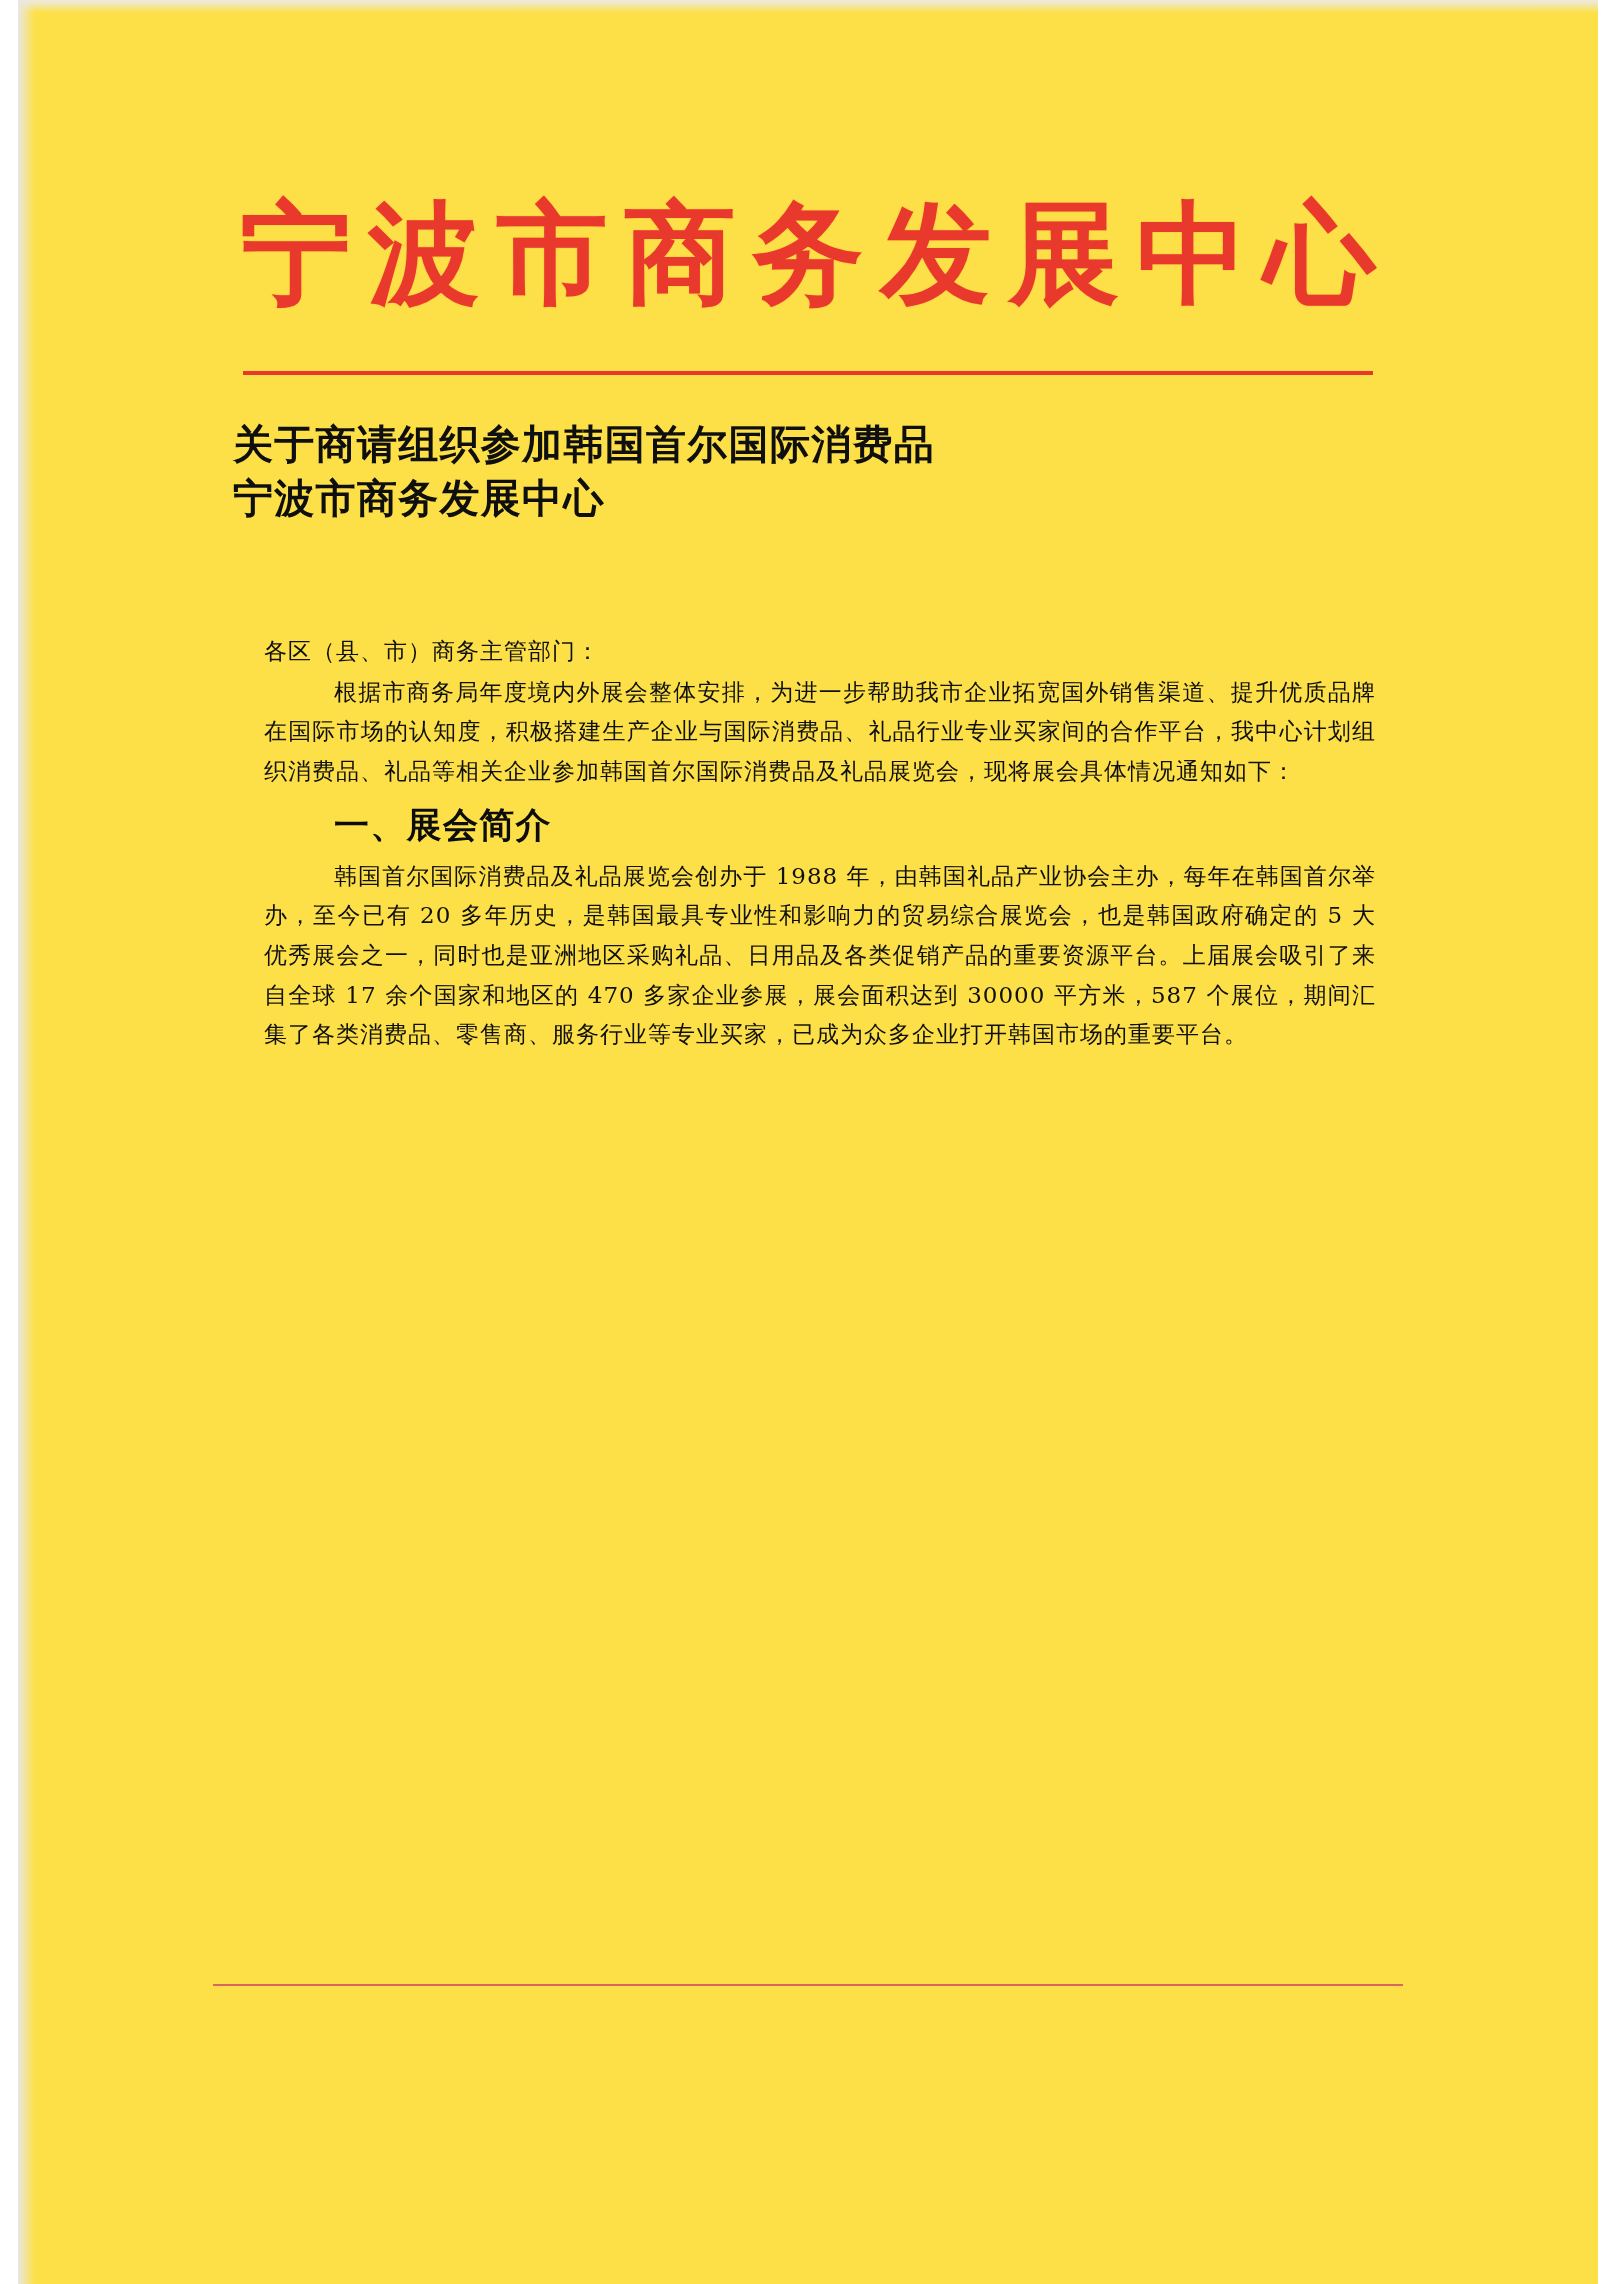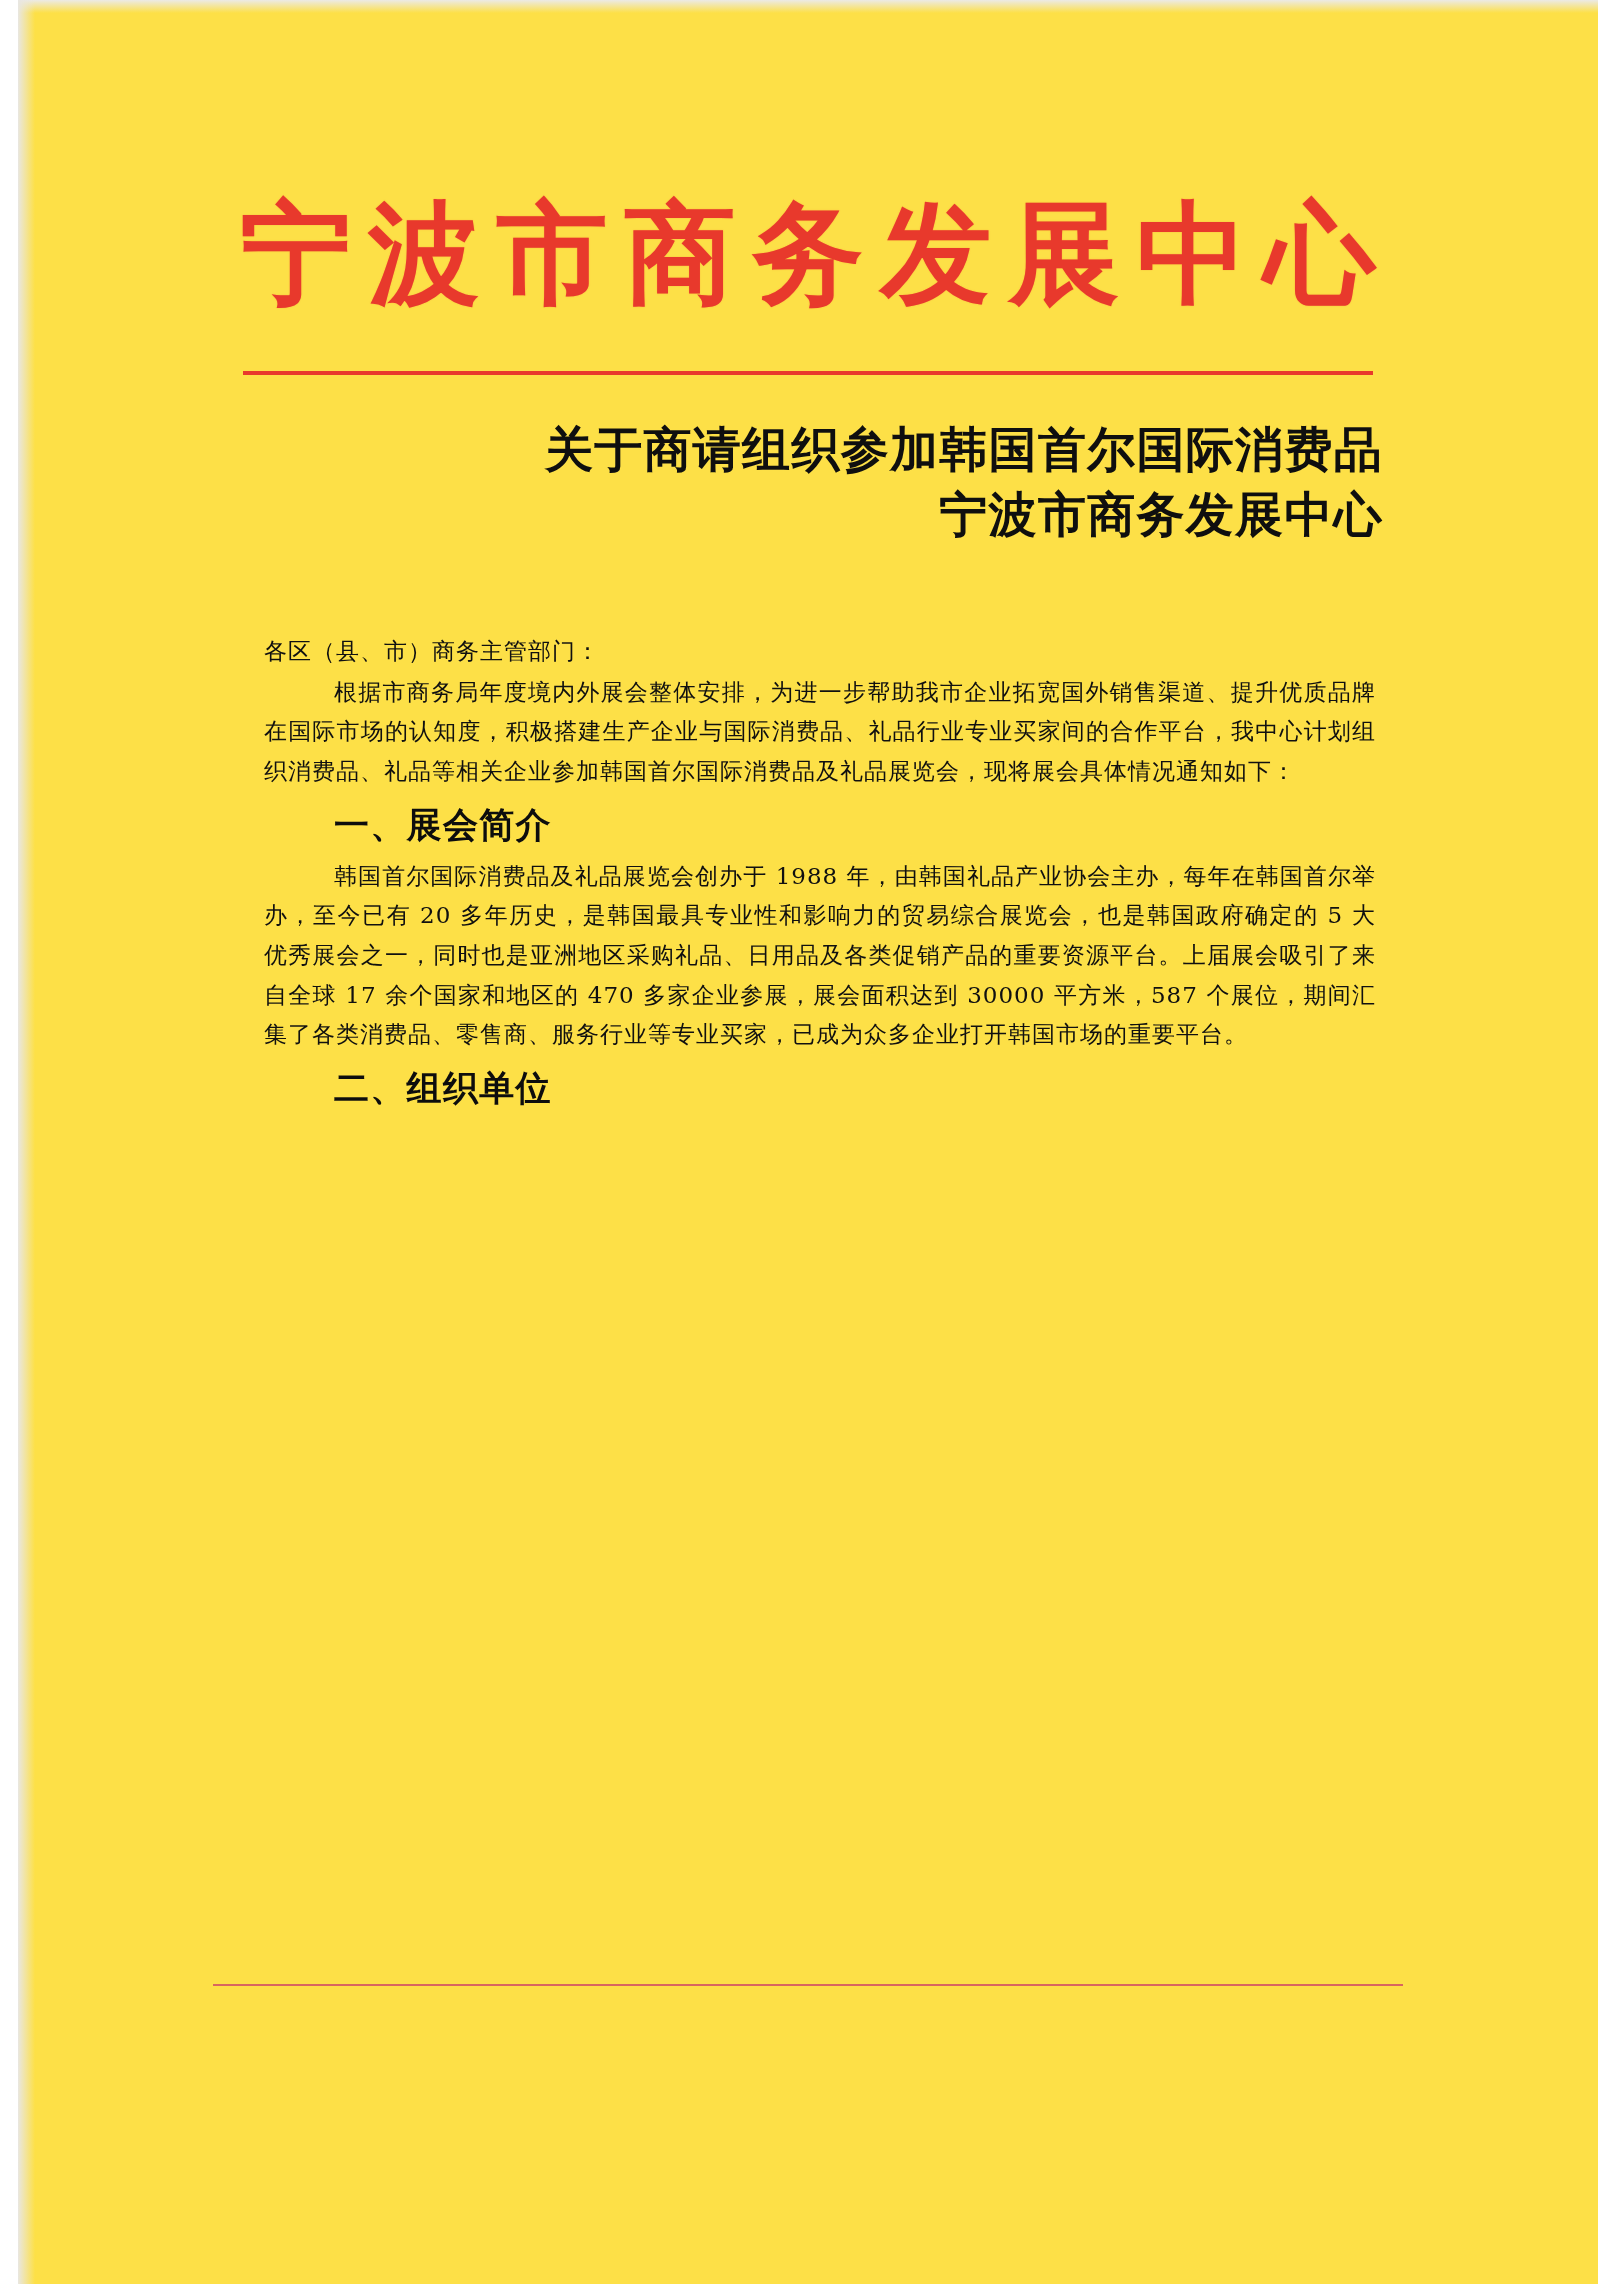--- a/index.html
+++ b/index.html
@@ -48,24 +48,24 @@
     height: 3.9px;
     background: #e8392c;
   }
 
   
   .doc-title {
     position: absolute;
     left: 215px;
     right: 215px;
     top: 417px;
-    text-align: right;
+    text-align: left;
     font-family: "DejaVu Serif", "Liberation Serif", serif;
     font-weight: bold;
-    font-size: 48px;
+    font-size: 40px;
     line-height: 1.35;
     letter-spacing: 1.3px;
     color: #0f0f0f;
   }
   .doc-title .line { display: block; }
 
   
   .body-wrap {
     position: absolute;
     left: 246px;
@@ -133,18 +133,17 @@
   <div class="doc-title">
     <span class="line">关于商请组织参加韩国首尔国际消费品</span>
     <span class="line">宁波市商务发展中心</span>
   </div>
 
   <div class="body-wrap">
     <p class="para">各区（县、市）商务主管部门：</p>
     <p class="para indent">根据市商务局年度境内外展会整体安排，为进一步帮助我市企业拓宽国外销售渠道、提升优质品牌在国际市场的认知度，积极搭建生产企业与国际消费品、礼品行业专业买家间的合作平台，我中心计划组织消费品、礼品等相关企业参加韩国首尔国际消费品及礼品展览会，现将展会具体情况通知如下：</p>
     <p class="heading">一、展会简介</p>
     <p class="para indent">韩国首尔国际消费品及礼品展览会创办于 1988 年，由韩国礼品产业协会主办，每年在韩国首尔举办，至今已有 20 多年历史，是韩国最具专业性和影响力的贸易综合展览会，也是韩国政府确定的 5 大优秀展会之一，同时也是亚洲地区采购礼品、日用品及各类促销产品的重要资源平台。上届展会吸引了来自全球 17 余个国家和地区的 470 多家企业参展，展会面积达到 30000 平方米，587 个展位，期间汇集了各类消费品、零售商、服务行业等专业买家，已成为众多企业打开韩国市场的重要平台。</p>
-    <p class="heading">二、组织单位</p>
   </div>
 
   <div class="footer-rule"></div>
 </div>
 
 
 </body></html>

